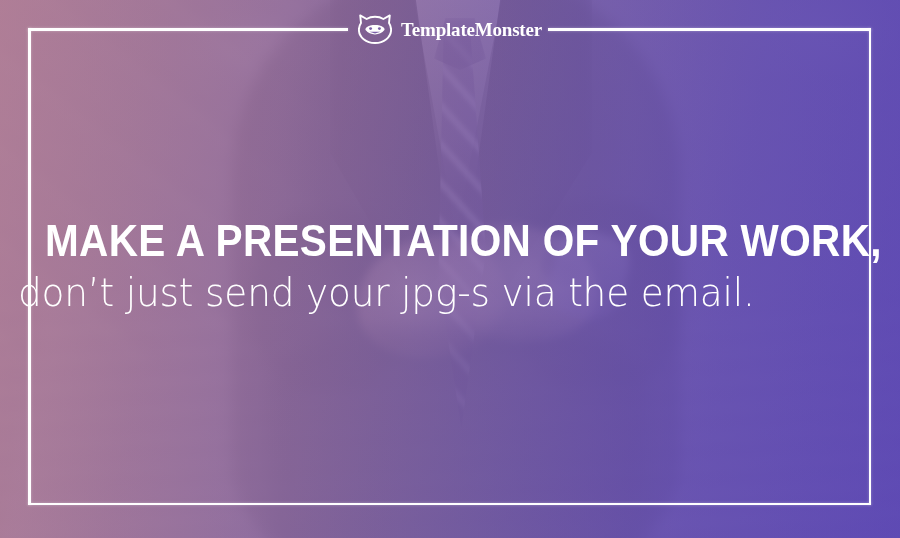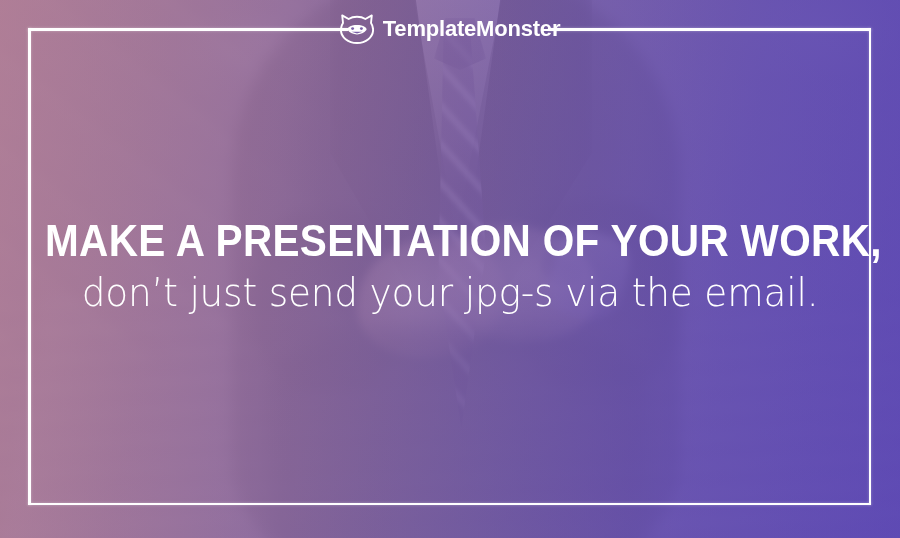--- a/index.html
+++ b/index.html
@@ -255,35 +255,35 @@
     height: 34px;
   }
   .logo-mark {
     width: 34px;
     height: 31px;
     flex: 0 0 auto;
     display: block;
   }
   .logo-text {
     color: #ffffff;
-    font-size: 22px;
+    font-size: 19px;
     font-weight: bold;
     letter-spacing: -0.2px;
     line-height: 1;
     white-space: nowrap;
-    font-family: Liberation Sans, sans-serif;
+    font-family: Liberation Serif, serif;
   }
 
   
   .copy {
     position: absolute;
     left: 0;
     top: 218px;
     width: 900px;
-    text-align: center;
+    text-align: left;
   }
   .headline {
     color: #ffffff;
     font-family: "Liberation Sans Narrow", "Liberation Sans", sans-serif;
     font-weight: bold;
     font-size: 45px;
     line-height: 1.0;
     letter-spacing: 0.4px;
     transform: scaleX(0.90);
     transform-origin: center;

